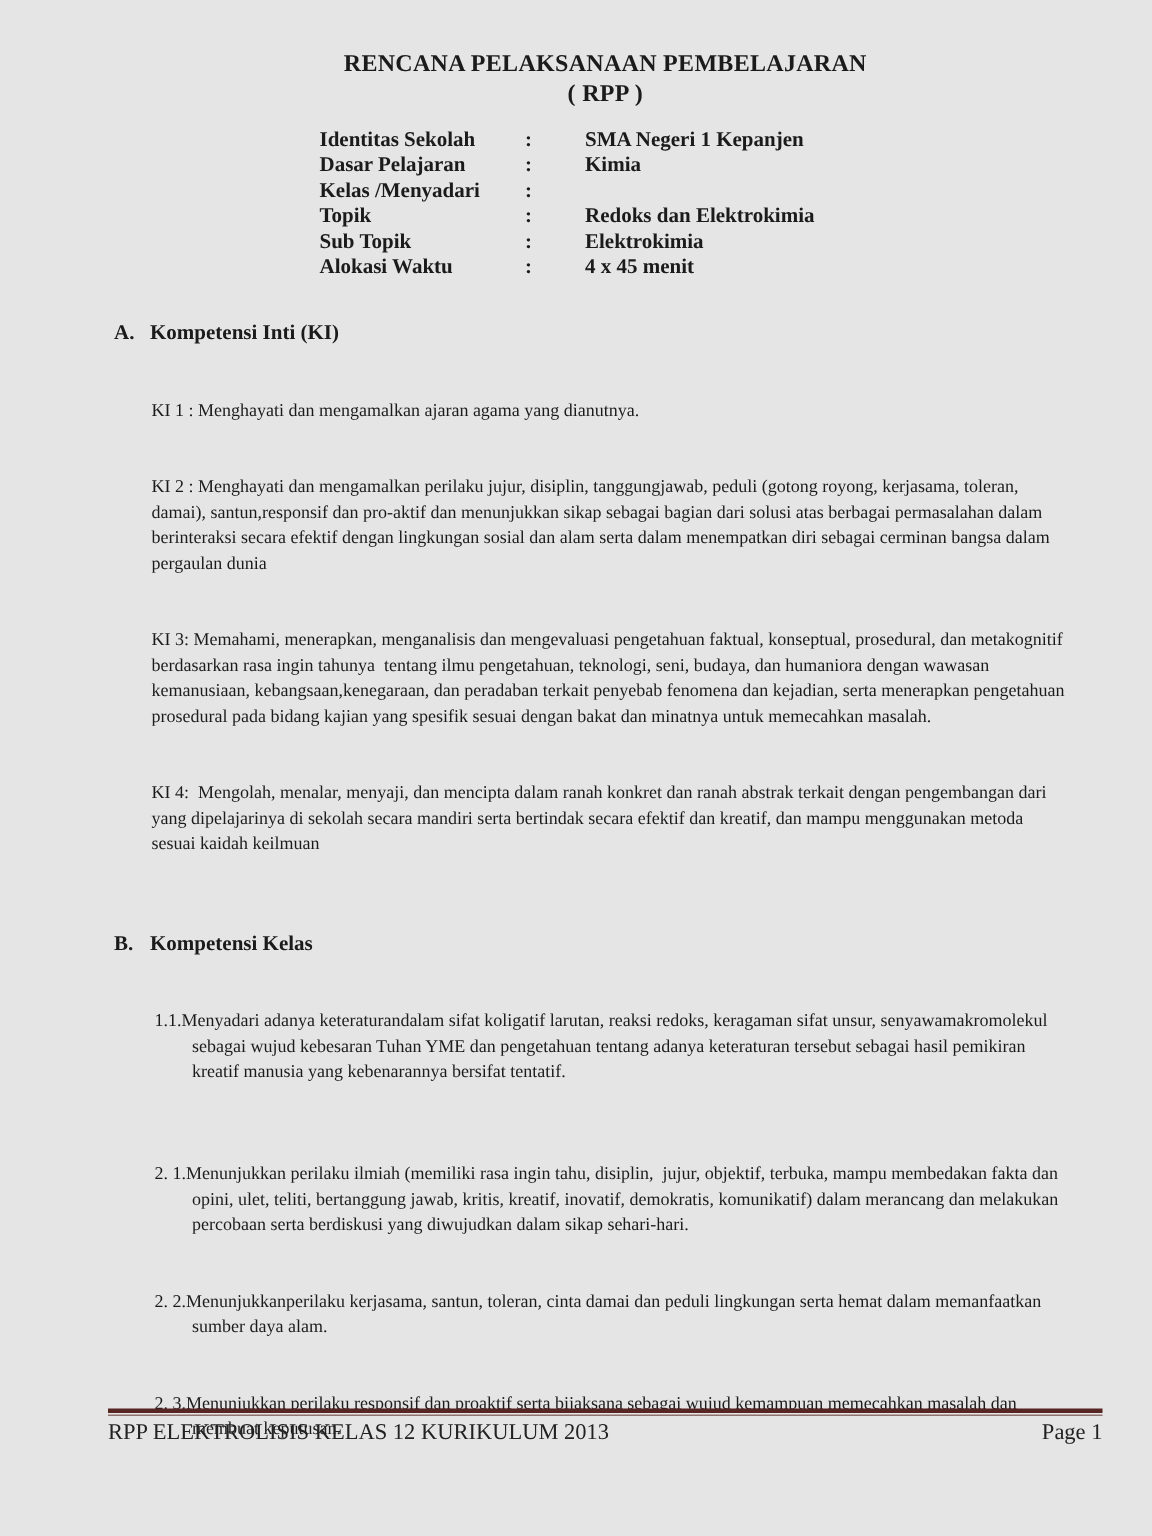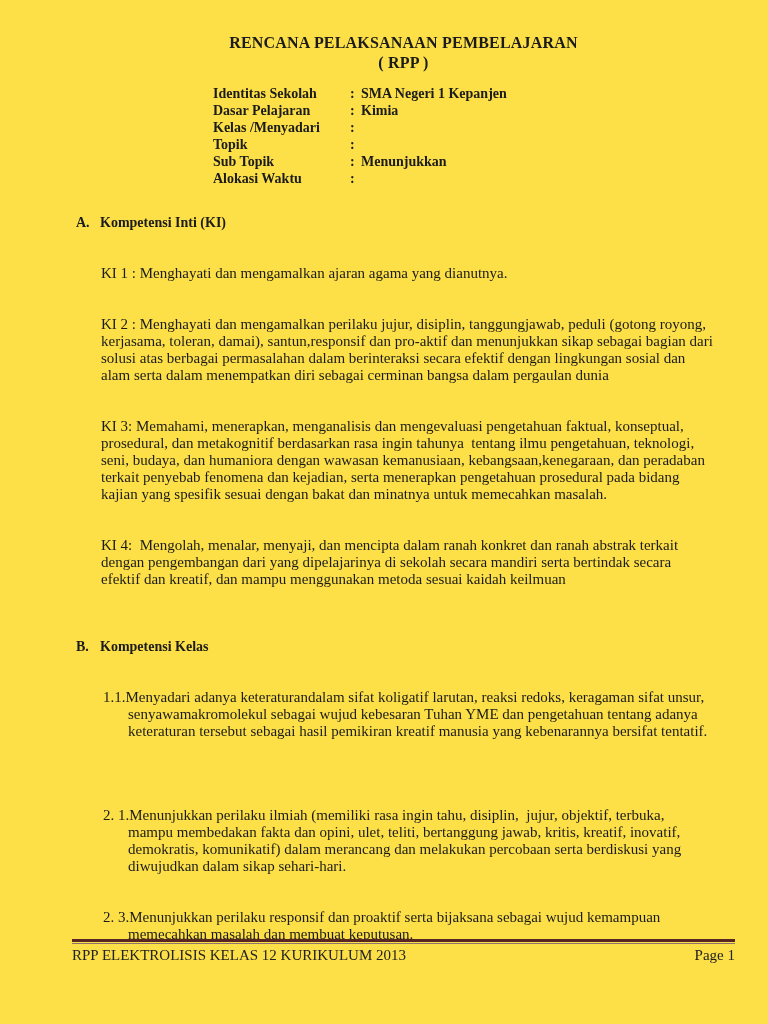--- a/index.html
+++ b/index.html
@@ -4,21 +4,21 @@
 <style>
   html, body {
     margin: 0;
     padding: 0;
     background: #ffffff;
   }
   .page {
     position: relative;
     width: 768px;
     height: 1024px;
-    background: #fde047;
+    background: #e5e5e5;
     font-family: "Liberation Serif", "DejaVu Serif", serif;
     color: #1b1b1b;
     overflow: hidden;
     box-sizing: border-box;
   }
   .content {
     padding: 33px 33px 0 72px;
     box-sizing: border-box;
   }
   .doc-title-block {
@@ -31,48 +31,48 @@
   .identity {
     margin-top: 12px;
     margin-left: 141px;
     font-weight: bold;
     font-size: 14px;
     line-height: 17px;
   }
   .identity-row { display: flex; font-family: Liberation Serif, serif; }
   .identity-label { width: 137px; flex: 0 0 137px; }
   .identity-colon { width: 11px; flex: 0 0 11px; }
-  .identity-value { flex: 1; }
+  .identity-value { flex: 1; margin-left: 29px; }
 
   .section { margin-top: 27px; }
   .section.tight { margin-top: 16px; }
   .section-heading {
     display: flex;
     font-weight: bold;
     font-size: 14px;
     line-height: 17px;
   }
   .sec-letter { width: 24px; flex: 0 0 24px; margin-left: 4px; }
   .sec-title { flex: 1; }
 
   .body-text {
-    font-size: 15px;
+    font-size: 12px;
     line-height: 17px;
     white-space: pre-wrap;
   }
   .a-body { margin-left: 29px; margin-right: 22px; }
   .a-para { margin: 0; }
 
   .b-body { margin-right: 22px; }
   .b-item {
     margin: 0;
     padding-left: 56px;
     text-indent: -25px;
   }
-  .b-item.gap-before { margin-top: 33px; }
+  .b-item.gap-before { margin-top: 17px; }
 
   .footer {
     position: absolute;
     left: 72px;
     right: 33px;
     top: 939px;
   }
   .footer-rule-thick { height: 3px; background: #572522; }
   .footer-rule-thin { height: 1px; background: #8f7370; margin-top: 1px; }
   .footer-row {
@@ -106,29 +106,31 @@
         <span class="identity-colon">:</span>
         <span class="identity-value">Kimia</span>
       </div>
       <div class="identity-row">
         <span class="identity-label">Kelas /Menyadari</span>
         <span class="identity-colon">:</span>
       </div>
       <div class="identity-row">
         <span class="identity-label">Topik</span>
         <span class="identity-colon">:</span>
+        <span class="identity-value">Redoks dan Elektrokimia</span>
       </div>
       <div class="identity-row">
         <span class="identity-label">Sub Topik</span>
         <span class="identity-colon">:</span>
-        <span class="identity-value">Menunjukkan</span>
+        <span class="identity-value">Elektrokimia</span>
       </div>
       <div class="identity-row">
         <span class="identity-label">Alokasi Waktu</span>
         <span class="identity-colon">:</span>
+        <span class="identity-value">4 x 45 menit</span>
       </div>
     </div>
 
     <div class="section">
       <div class="section-heading">
         <span class="sec-letter">A.</span>
         <span class="sec-title">Kompetensi Inti (KI)</span>
       </div>
       <div class="a-body body-text">
         <p class="a-para">KI 1 : Menghayati dan mengamalkan ajaran agama yang dianutnya.</p>
@@ -139,20 +141,21 @@
     </div>
 
     <div class="section tight">
       <div class="section-heading">
         <span class="sec-letter">B.</span>
         <span class="sec-title">Kompetensi Kelas</span>
       </div>
       <div class="b-body body-text">
         <p class="b-item">1.1.Menyadari adanya keteraturandalam sifat koligatif larutan, reaksi redoks, keragaman sifat unsur, senyawamakromolekul sebagai wujud kebesaran Tuhan YME dan pengetahuan tentang adanya keteraturan tersebut sebagai hasil pemikiran kreatif manusia yang kebenarannya bersifat tentatif.</p>
         <p class="b-item gap-before">2. 1.Menunjukkan perilaku ilmiah (memiliki rasa ingin tahu, disiplin,  jujur, objektif, terbuka, mampu membedakan fakta dan opini, ulet, teliti, bertanggung jawab, kritis, kreatif, inovatif, demokratis, komunikatif) dalam merancang dan melakukan percobaan serta berdiskusi yang diwujudkan dalam sikap sehari-hari.</p>
+        <p class="b-item">2. 2.Menunjukkanperilaku kerjasama, santun, toleran, cinta damai dan peduli lingkungan serta hemat dalam memanfaatkan sumber daya alam.</p>
         <p class="b-item">2. 3.Menunjukkan perilaku responsif dan proaktif serta bijaksana sebagai wujud kemampuan memecahkan masalah dan membuat keputusan.</p>
         
         
       </div>
     </div>
 
   </div>
 
   <div class="footer">
     <div class="footer-rule-thick"></div>

